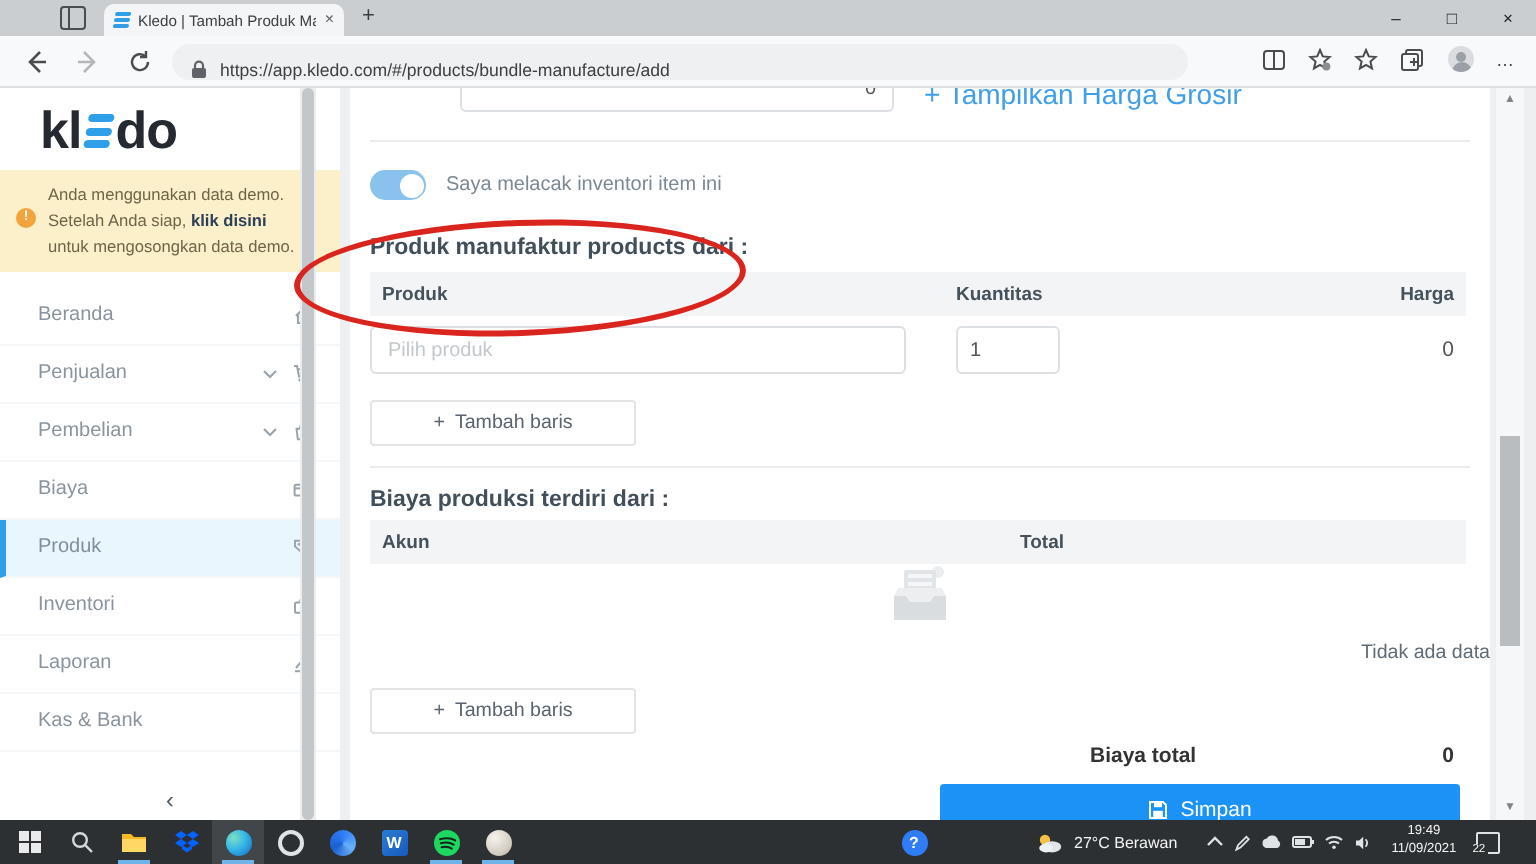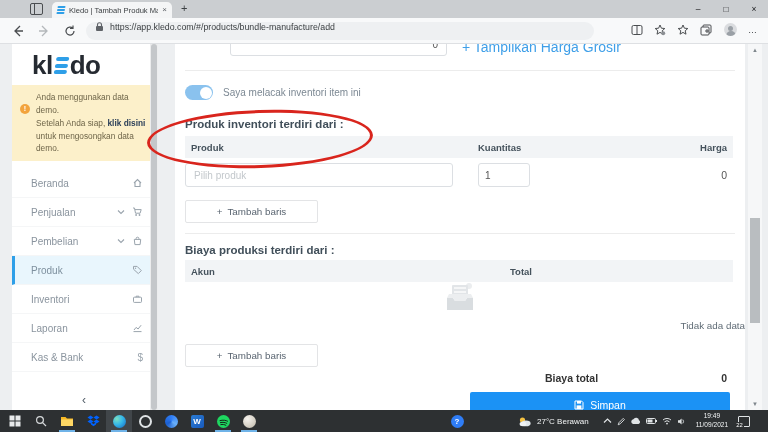--- a/index.html
+++ b/index.html
@@ -21,33 +21,33 @@
   .new-tab { position:absolute; left:181px; top:2px; font-size:11px; color:#3c4043; }
   .win-controls { position:absolute; right:0; top:0; height:18px; display:flex; }
   .win-controls span { width:28px; height:18px; display:flex; align-items:center; justify-content:center;
     font-size:8.5px; color:#202124; }
 
   
   .toolbar { position:absolute; top:18px; left:0; right:0; height:26px; background:#f8f9fa;
     border-bottom:1px solid #dee0e3; }
   .nav-ic { position:absolute; top:7px; }
   .urlbar { position:absolute; left:86px; top:4px; width:508px; height:18px; background:#eef0f2;
-    border-radius:9px; display:flex; align-items:flex-start; padding:0 9px; gap:6px; }
+    border-radius:9px; display:flex; align-items:flex-end; padding:0 9px; gap:6px; }
   .url-text { font-size:8.8px; color:#3c4043; white-space:nowrap; overflow:hidden; }
   .toolbar-right { position:absolute; right:10px; top:5px; display:flex; gap:11px; align-items:center; }
   .avatar { width:13px; height:13px; border-radius:50%; background:#dadcdf; position:relative; overflow:hidden; }
   .avatar::before { content:""; position:absolute; left:4px; top:2.5px; width:5px; height:5px; border-radius:50%; background:#9aa0a6; }
   .avatar::after { content:""; position:absolute; left:1.5px; top:8px; width:10px; height:6px; border-radius:5px 5px 0 0; background:#9aa0a6; }
   .more-dots { font-size:9px; color:#3c4043; letter-spacing:1px; }
 
   
   .page { position:absolute; top:44px; left:0; right:0; bottom:22px; background:#edeff1; overflow:hidden; }
 
   
-  .sidebar { position:absolute; left:12px; top:0; width:144px; bottom:0; background:#ffffff; }
+  .sidebar { position:absolute; left:0; top:0; width:170px; bottom:0; background:#ffffff; }
   .logo { padding:6px 0 4px 20px; font-size:26px; font-weight:bold; color:#252a31; letter-spacing:-0.5px;
     display:flex; align-items:center; }
   .logo-e { display:inline-flex; flex-direction:column; gap:2.5px; margin:0 2px; transform:skewX(-10deg); }
   .logo-e i { display:block; width:13px; height:4px; background:#2e9fe8; border-radius:2px; }
   .notice { background:#fcf0ca; padding:6px 8px 6px 24px; font-size:8.3px; color:#6e6549; line-height:1.55; position:relative; }
   .notice-link { color:#2c4059; font-weight:bold;text-align:center; }
   .notice-ic { position:absolute; left:8px; top:19px; width:10px; height:10px; border-radius:50%;
     background:#f2a33c; color:#fff; font-size:7px; font-weight:bold; text-align:center; line-height:10px; }
   .menu { margin-top:8px; }
   .menu-item { height:29px; display:flex; align-items:center; padding:0 13px 0 19px; font-size:10px;
@@ -237,20 +237,29 @@
           <span class="right">
             <svg width="8" height="8" viewBox="0 0 8 8">
                 <path d="M1 2.5 L4 5.5 L7 2.5" stroke="#9aa4ad" stroke-width="1.1" fill="none"></path>
               </svg>
             <svg width="11" height="10" viewBox="0 0 10 10">
                 <path d="M1.8 3.4 H8.2 L7.6 8.6 H2.4 Z" stroke="#9aa4ad" stroke-width="1" fill="none"></path>
                 <path d="M3.6 3.4 V2.6 a1.4 1.4 0 0 1 2.8 0 V3.4" stroke="#9aa4ad" stroke-width="1" fill="none"></path>
               </svg>
           </span>
         </div>
+        <div class="menu-item">
+          <span>Biaya</span>
+          <span class="right">
+              <svg width="11" height="10" viewBox="0 0 10 10">
+                <rect x="0.8" y="2.4" width="8.4" height="5.4" rx="0.8" stroke="#9aa4ad" stroke-width="1" fill="none"></rect>
+                <path d="M0.8 4.2 H9.2" stroke="#9aa4ad" stroke-width="1"></path>
+              </svg>
+            </span>
+        </div>
         <div class="menu-item active">
           <span>Produk</span>
           <span class="right">
               <svg width="11" height="10" viewBox="0 0 10 10">
                 <path d="M1 1.4 H4.6 L8.8 5.6 L5.8 8.6 L1 4.2 Z" stroke="#9aa4ad" stroke-width="1" fill="none"></path>
                 <circle cx="3" cy="3.2" r="0.7" fill="#9aa4ad"></circle>
               </svg>
             </span>
         </div>
         <div class="menu-item">
@@ -287,21 +296,21 @@
     <div class="card">
       <div class="cut-input">0</div>
       <a class="cut-link">+ Tampilkan Harga Grosir</a>
       <div class="divider" style="top:26px"></div>
 
       <div class="toggle-row">
         <div class="toggle"></div>
         <span class="toggle-label">Saya melacak inventori item ini</span>
       </div>
 
-      <div class="sec-title" style="top:74px">Produk inventori terdiri dari :</div>
+      <div class="sec-title" style="top:74px">Produk manufaktur products dari :</div>
       <div class="thead" style="top:92px">
         <span class="th-produk">Produk</span>
         <span class="th-kuantitas">Kuantitas</span>
         <span class="th-harga">Harga</span>
       </div>
       <input class="sel-input" placeholder="Pilih produk" style="">
       <input class="qty-input" value="1" style="">
       <span class="row-price">0</span>
       <button class="add-btn" style="top:156px">
         <span>+</span>

